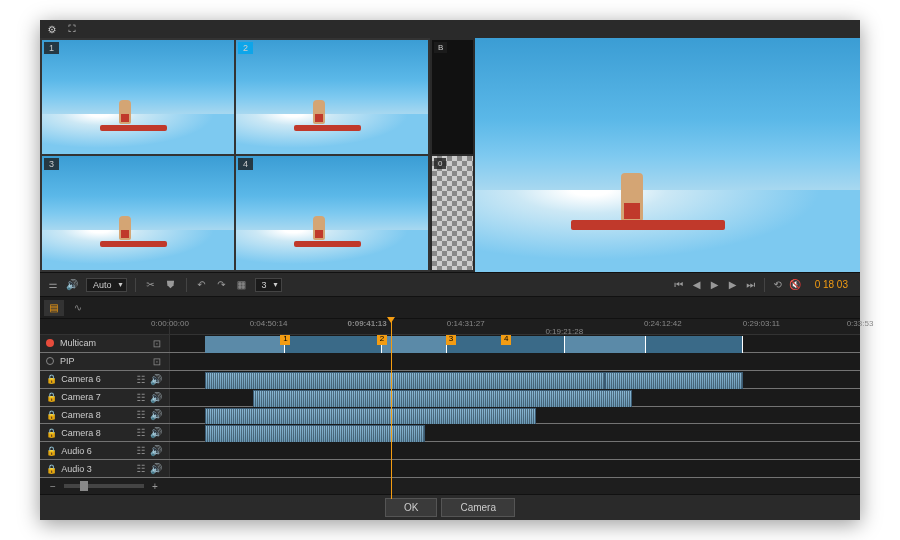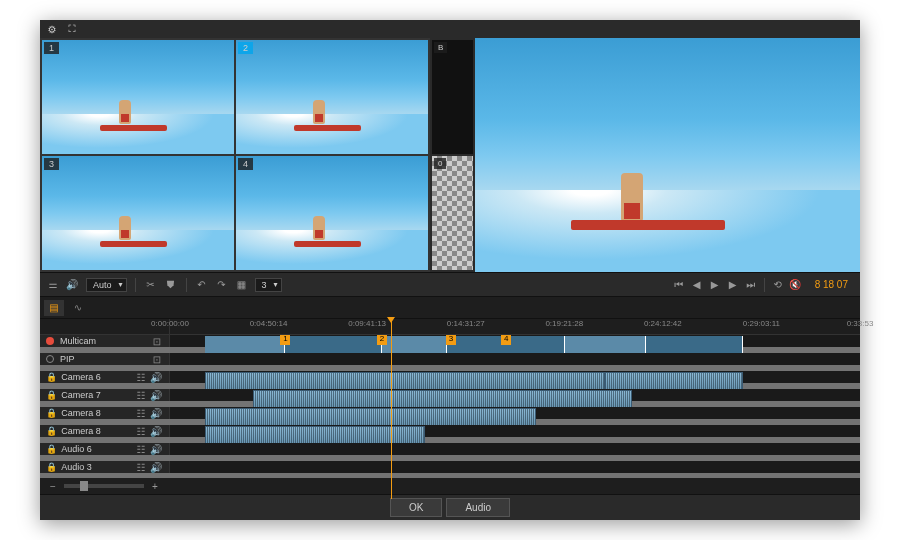--- a/index.html
+++ b/index.html
@@ -39,21 +39,21 @@
 .tab-row{height:22px;background:#1e1e1e;display:flex;align-items:center;padding:0 4px;gap:4px;border-bottom:1px solid #111}
 .tab-ico{width:20px;height:16px;display:inline-flex;align-items:center;justify-content:center;cursor:pointer;color:#888}
 .tab-ico.active{background:#333;color:#f39c12}
 .ruler{height:16px;background:#1e1e1e;display:flex;position:relative;border-bottom:1px solid #333}
 .ruler-labels{width:130px;border-right:1px solid #333}
 .ruler-ticks{flex:1;position:relative;display:flex}
 .ruler-tick{position:absolute;top:0;font-size:8px;color:#888;transform:translateX(-50%)}
 .playhead{position:absolute;top:0;width:1px;height:180px;background:#f39c12;z-index:5}
 .playhead::before{content:"";position:absolute;top:-2px;left:-4px;width:0;height:0;border-left:4px solid transparent;border-right:4px solid transparent;border-top:6px solid #f39c12}
 .tracks{flex:1;overflow:hidden;display:flex;flex-direction:column;position:relative}
-.track{height:20px;display:flex;border-bottom:6px solid #737373}
+.track{height:20px;display:flex;border-bottom:1px solid #737373}
 .track-header{width:130px;background:#262626;display:flex;align-items:center;gap:4px;padding:0 6px;border-right:1px solid #333}
 .track-header .tname{flex:1;font-size:9px}
 .th-ico{width:12px;height:12px;display:inline-flex;align-items:center;justify-content:center;cursor:pointer;color:#888}
 .track-lane{flex:1;background:#1a1a1a;position:relative}
 .clip{position:absolute;top:1px;height:18px;background:linear-gradient(180deg,#7aa8c4,#5b8aa8);border:1px solid #3a5a72;overflow:hidden}
 .clip .wave-viz{position:absolute;inset:0;background:repeating-linear-gradient(90deg,transparent 0,transparent 1px,rgba(40,60,75,0.6) 1px,rgba(40,60,75,0.6) 2px),linear-gradient(180deg,#8ab8d4,#6a98b4)}
 .clip-marker{position:absolute;top:-2px;width:10px;height:12px;background:#f39c12;font-size:8px;color:#000;text-align:center;line-height:12px}
 .multicam-clips{display:flex;position:absolute;top:1px;height:18px}
 .mc-seg{height:100%;border-right:1px solid #fff}
 .mc1{background:#5b8aa8}
@@ -140,36 +140,36 @@
     <div class="playback">
       <span class="ctrl-ico">⏮</span>
       <span class="ctrl-ico">◀</span>
       <span class="ctrl-ico">▶</span>
       <span class="ctrl-ico">▶</span>
       <span class="ctrl-ico">⏭</span>
       <span class="divider"></span>
       <span class="ctrl-ico">⟲</span>
       <span class="ctrl-ico">🔇</span>
     </div>
-    <span class="time-readout"><span class="orange">8 18 07</span></span>
+    <span class="time-readout"><span class="orange">0 18 03</span></span>
   </div>
 
   <div class="tab-row">
     <span class="tab-ico active">▤</span>
     <span class="tab-ico">∿</span>
   </div>
 
   <div class="ruler">
     <div class="ruler-labels"></div>
     <div class="ruler-ticks" id="ruler">
         <span class="ruler-tick" style="left: 0%;">0:00:00:00</span>
         <span class="ruler-tick" style="left: 14.2857%;">0:04:50:14</span>
-        <span class="ruler-tick" style="left: 28.5714%;">0:09:41:13</span>
+        <span class="ruler-tick" style="left: 28.5714%; font-weight: bold;">0:09:41:13</span>
         <span class="ruler-tick" style="left: 42.8571%;">0:14:31:27</span>
-        <span class="ruler-tick" style="left: 57.1429%;">0:19:21:28</span>
+        <span class="ruler-tick" style="left: 57.1429%; margin-top: 8px;">0:19:21:28</span>
         <span class="ruler-tick" style="left: 71.4286%;">0:24:12:42</span>
         <span class="ruler-tick" style="left: 85.7143%;">0:29:03:11</span>
         <span class="ruler-tick" style="left: 100%;">0:33:53</span>
         <div class="playhead" style="left: 32%;"></div>
       </div>
   </div>
 
   <div class="tracks" id="tracks">
       <div class="track">
         <div class="track-header">
@@ -276,16 +276,16 @@
     </div>
 
   <div class="zoom-row">
     <span class="ctrl-ico">−</span>
     <div class="zoom-slider"></div>
     <span class="ctrl-ico">+</span>
   </div>
 
   <div class="bottom-bar">
     <button class="btn">OK</button>
-    <button class="btn">Audio</button>
+    <button class="btn">Camera</button>
   </div>
 
 </div>
 
 </body></html>

